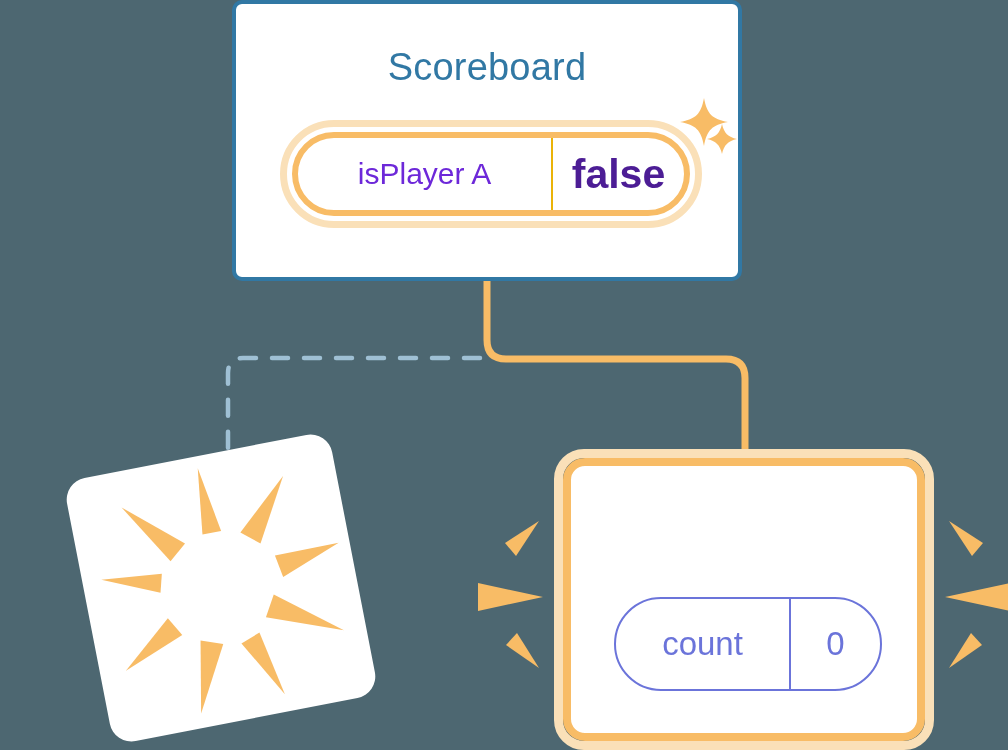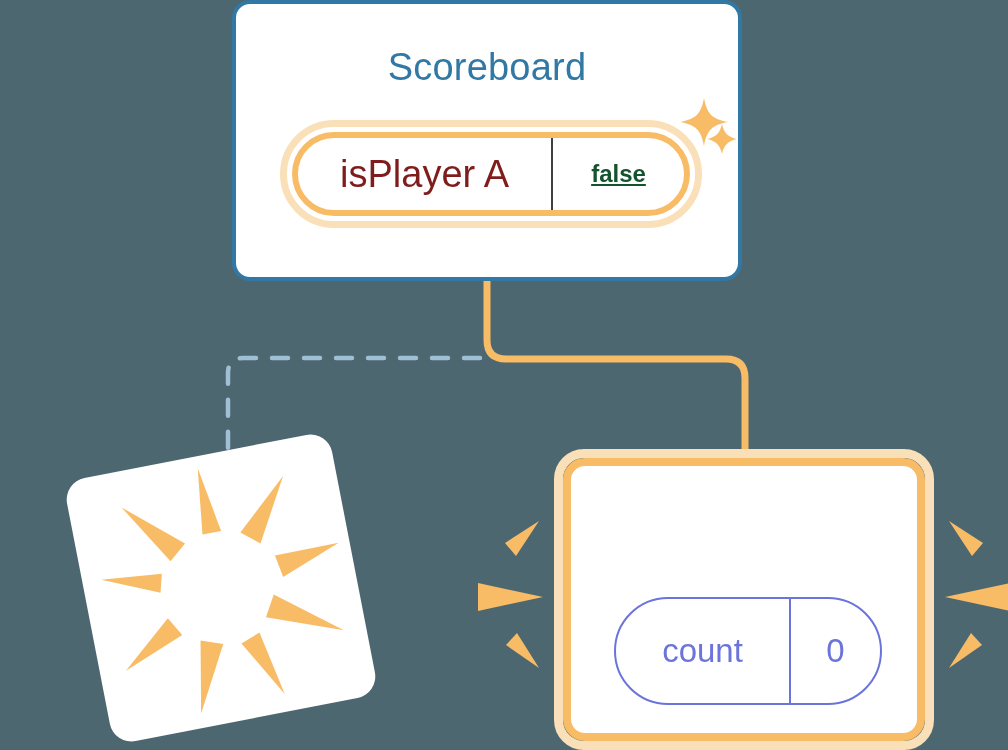--- a/index.html
+++ b/index.html
@@ -23,21 +23,21 @@
   }
   
   .scoreboard-card {
     position: absolute;
     left: 232px;
     top: 0px;
     width: 510px;
     height: 281px;
     background: #ffffff;
     border: 4px solid #3178a4;
-    border-radius: 18px;
+    border-radius: 10px;
     box-sizing: border-box;
     z-index: 30;
   }
   .scoreboard-title {
     position: absolute;
     left: 0;
     top: 44px;
     width: 100%;
     text-align: center;
     font-size: 38px;
@@ -67,34 +67,33 @@
     background: #ffffff;
     box-sizing: border-box;
     display: flex;
     align-items: stretch;
   }
   .sb-key {
     flex: 0 0 255px;
     display: flex;
     align-items: center;
     justify-content: center;
-    font-size: 38px;
-    color: #7f1d1d;
-    border-right: 2px solid #404040;
+    font-size: 30px;
+    color: #6d28d9;
+    border-right: 2px solid #eab308;
     box-sizing: border-box;
   }
   .sb-val {
     flex: 1;
     display: flex;
     align-items: center;
     justify-content: center;
-    font-size: 24px;
+    font-size: 41px;
     font-weight: bold;
-    color: #14532d;
-    text-decoration: underline;
+    color: #4c1d95;
   }
   
   .sparkle {
     position: absolute;
     z-index: 40;
   }
   
   .counter-card {
     position: absolute;
     left: 554px;
@@ -122,21 +121,21 @@
     text-align: center;
     font-size: 36px;
     color: #3178a4;
     line-height: 1;
   }
   .ct-pill {
     position: absolute;
     left: 43px;
     top: 131px;
     width: 268px;
-    height: 108px;
+    height: 94px;
     border: 2px solid #6b74da;
     border-radius: 55px;
     background: #ffffff;
     box-sizing: border-box;
     display: flex;
     align-items: stretch;
   }
   .ct-key {
     flex: 0 0 175px;
     display: flex;

